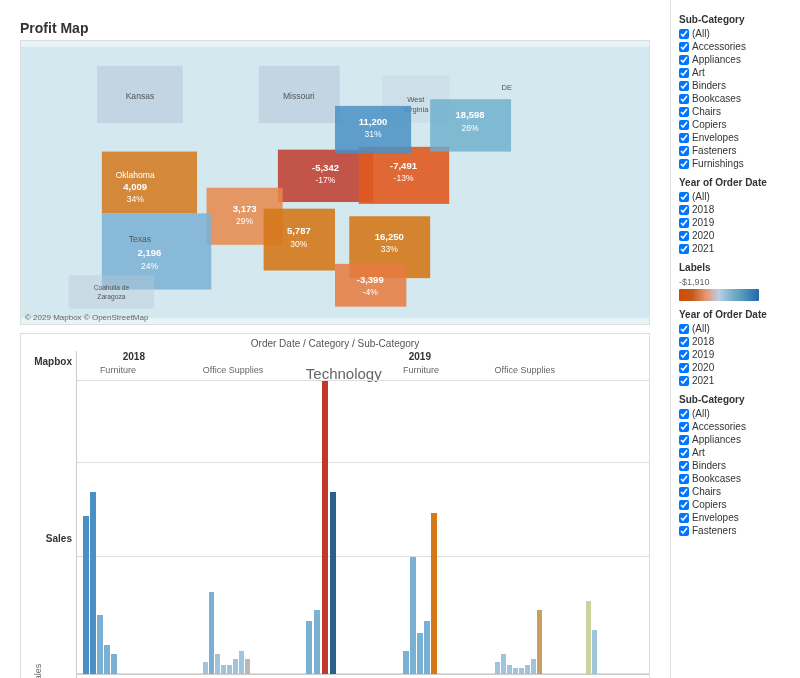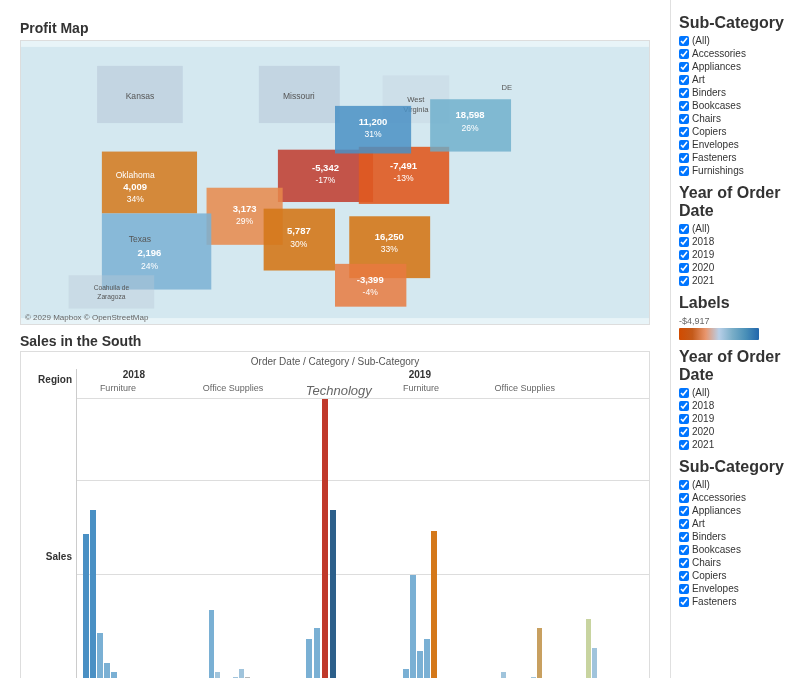--- a/index.html
+++ b/index.html
@@ -10,21 +10,21 @@
     
     .section-title { font-size: 14px; font-weight: bold; color: #333; margin-bottom: 4px; }
     
     
     .map-section { height: 285px; border: 1px solid #ddd; position: relative; background: #e8f4f8; overflow: hidden; margin-bottom: 8px; }
     
     
     .chart-section { height: 400px; border: 1px solid #ddd; position: relative; overflow: hidden; }
     
     
-    .sidebar-group-title { font-weight: bold; color: #333; margin-top: 8px; margin-bottom: 3px; font-size: 16px; }
+    .sidebar-group-title { font-weight: bold; color: #333; margin-top: 8px; margin-bottom: 3px; font-size: 10px; }
     .sidebar-item { display: flex; align-items: center; margin-bottom: 2px; }
     .sidebar-item input[type="checkbox"] { width: 10px; height: 10px; margin-right: 3px; }
     .sidebar-item label { font-size: 10px; color: #333; }
     .profit-bar { height: 12px; width: 80px; background: linear-gradient(to right, #d14b00, #c45a1a, #e8956d, #b8cfe8, #7aaec8, #4a90b8, #2166ac); border-radius: 1px; }
     
     
     .map-svg { width: 100%; height: 100%; }
     
     .map-copyright { position: absolute; bottom: 2px; left: 4px; font-size: 8px; color: #666; }
 
@@ -96,44 +96,43 @@
 
       <rect x="50" y="240" width="90" height="35" fill="#b8c8d8" opacity="0.4"></rect>
       <text x="95" y="255" text-anchor="middle" font-size="7" fill="#555">Coahuila de</text>
       <text x="95" y="265" text-anchor="middle" font-size="7" fill="#555">Zaragoza</text>
 
       <text x="505" y="45" font-size="8" fill="#555">DE</text>
     </svg>
     <div class="map-copyright">© 2029 Mapbox © OpenStreetMap</div>
   </div>
 
-  <div class="section-title" style="margin-bottom:2px;">Sales in the South</div>
 
   <div class="chart-section">
     <div style="position:relative; width:100%; height:100%; padding: 4px 0 0 0;">
 
       <div style="text-align:center; font-size:10px; color:#555; margin-bottom:2px;">Order Date / Category / Sub-Category</div>
 
       <div style="display:flex; height:calc(100% - 20px);">
 
         <div style="width:55px; display:flex; flex-direction:column; align-items:flex-end; padding-right:4px; position:relative; flex-shrink:0;">
-          <div style="font-size:10px; font-weight:bold; color:#333; margin-top:5px; text-align:right;">Region</div>
+          <div style="font-size:10px; font-weight:bold; color:#333; margin-top:5px; text-align:right;">Mapbox</div>
           <div style="position:absolute; top:50%; font-size:10px; color:#333; font-weight:bold; transform:translateY(-50%);">Sales</div>
 
           <div style="position:absolute; bottom:45px; left:-8px; transform:rotate(-90deg); font-size:9px; color:#666; transform-origin:center; white-space:nowrap; width:50px; text-align:center;">Sales</div>
         </div>
 
         <div style="flex:1; position:relative; overflow:hidden; border-left:1px solid #ccc;">
 
           <div style="position:absolute; top:0; left:8%; font-size:10px; font-weight:bold; color:#333;">2018</div>
           <div style="position:absolute; top:0; left:58%; font-size:10px; font-weight:bold; color:#333;">2019</div>
 
           <div style="position:absolute; top:14px; left:4%; font-size:9px; color:#666;">Furniture</div>
           <div style="position:absolute; top:14px; left:22%; font-size:9px; color:#666;">Office Supplies</div>
-          <div style="position:absolute; top:14px; left:40%; font-size:13px; color:#666;font-style:italic;">Technology</div>
+          <div style="position:absolute; top:14px; left:40%; font-size:15px; color:#666;">Technology</div>
           <div style="position:absolute; top:14px; left:57%; font-size:9px; color:#666;">Furniture</div>
           <div style="position:absolute; top:14px; left:73%; font-size:9px; color:#666;">Office Supplies</div>
 
           <div style="position:absolute; top:30px; bottom:50px; left:0; right:0; border-bottom:1px solid #ccc;">
 
             <div style="position:absolute; bottom:0%; left:0; right:0; border-top:1px solid #ddd;"></div>
             <div style="position:absolute; bottom:40%; left:0; right:0; border-top:1px solid #ddd;"></div>
             <div style="position:absolute; bottom:72%; left:0; right:0; border-top:1px solid #ddd;"></div>
             <div style="position:absolute; bottom:100%; left:0; right:0; border-top:1px solid #ddd;"></div>
 
@@ -301,21 +300,21 @@
       </div>
       <div class="sidebar-item">
         <input type="checkbox" checked="" style="">
         <label>2021</label>
       </div>
     </div>
 
   <div class="sidebar-group-title">Labels</div>
   <div class="profit-section">
     <div style="display:flex; align-items:center; gap:4px; margin-bottom:2px;">
-      <span style="font-size:9px; color:#666;">-$4,917</span>
+      <span style="font-size:9px; color:#666;">-$1,910</span>
     </div>
     <div class="profit-bar"></div>
   </div>
 
   <div class="sidebar-group-title">Year of Order Date</div>
   <div id="year-items-bottom">
       <div class="sidebar-item">
         <input type="checkbox" checked="" style="">
         <label>(All)</label>
       </div>

